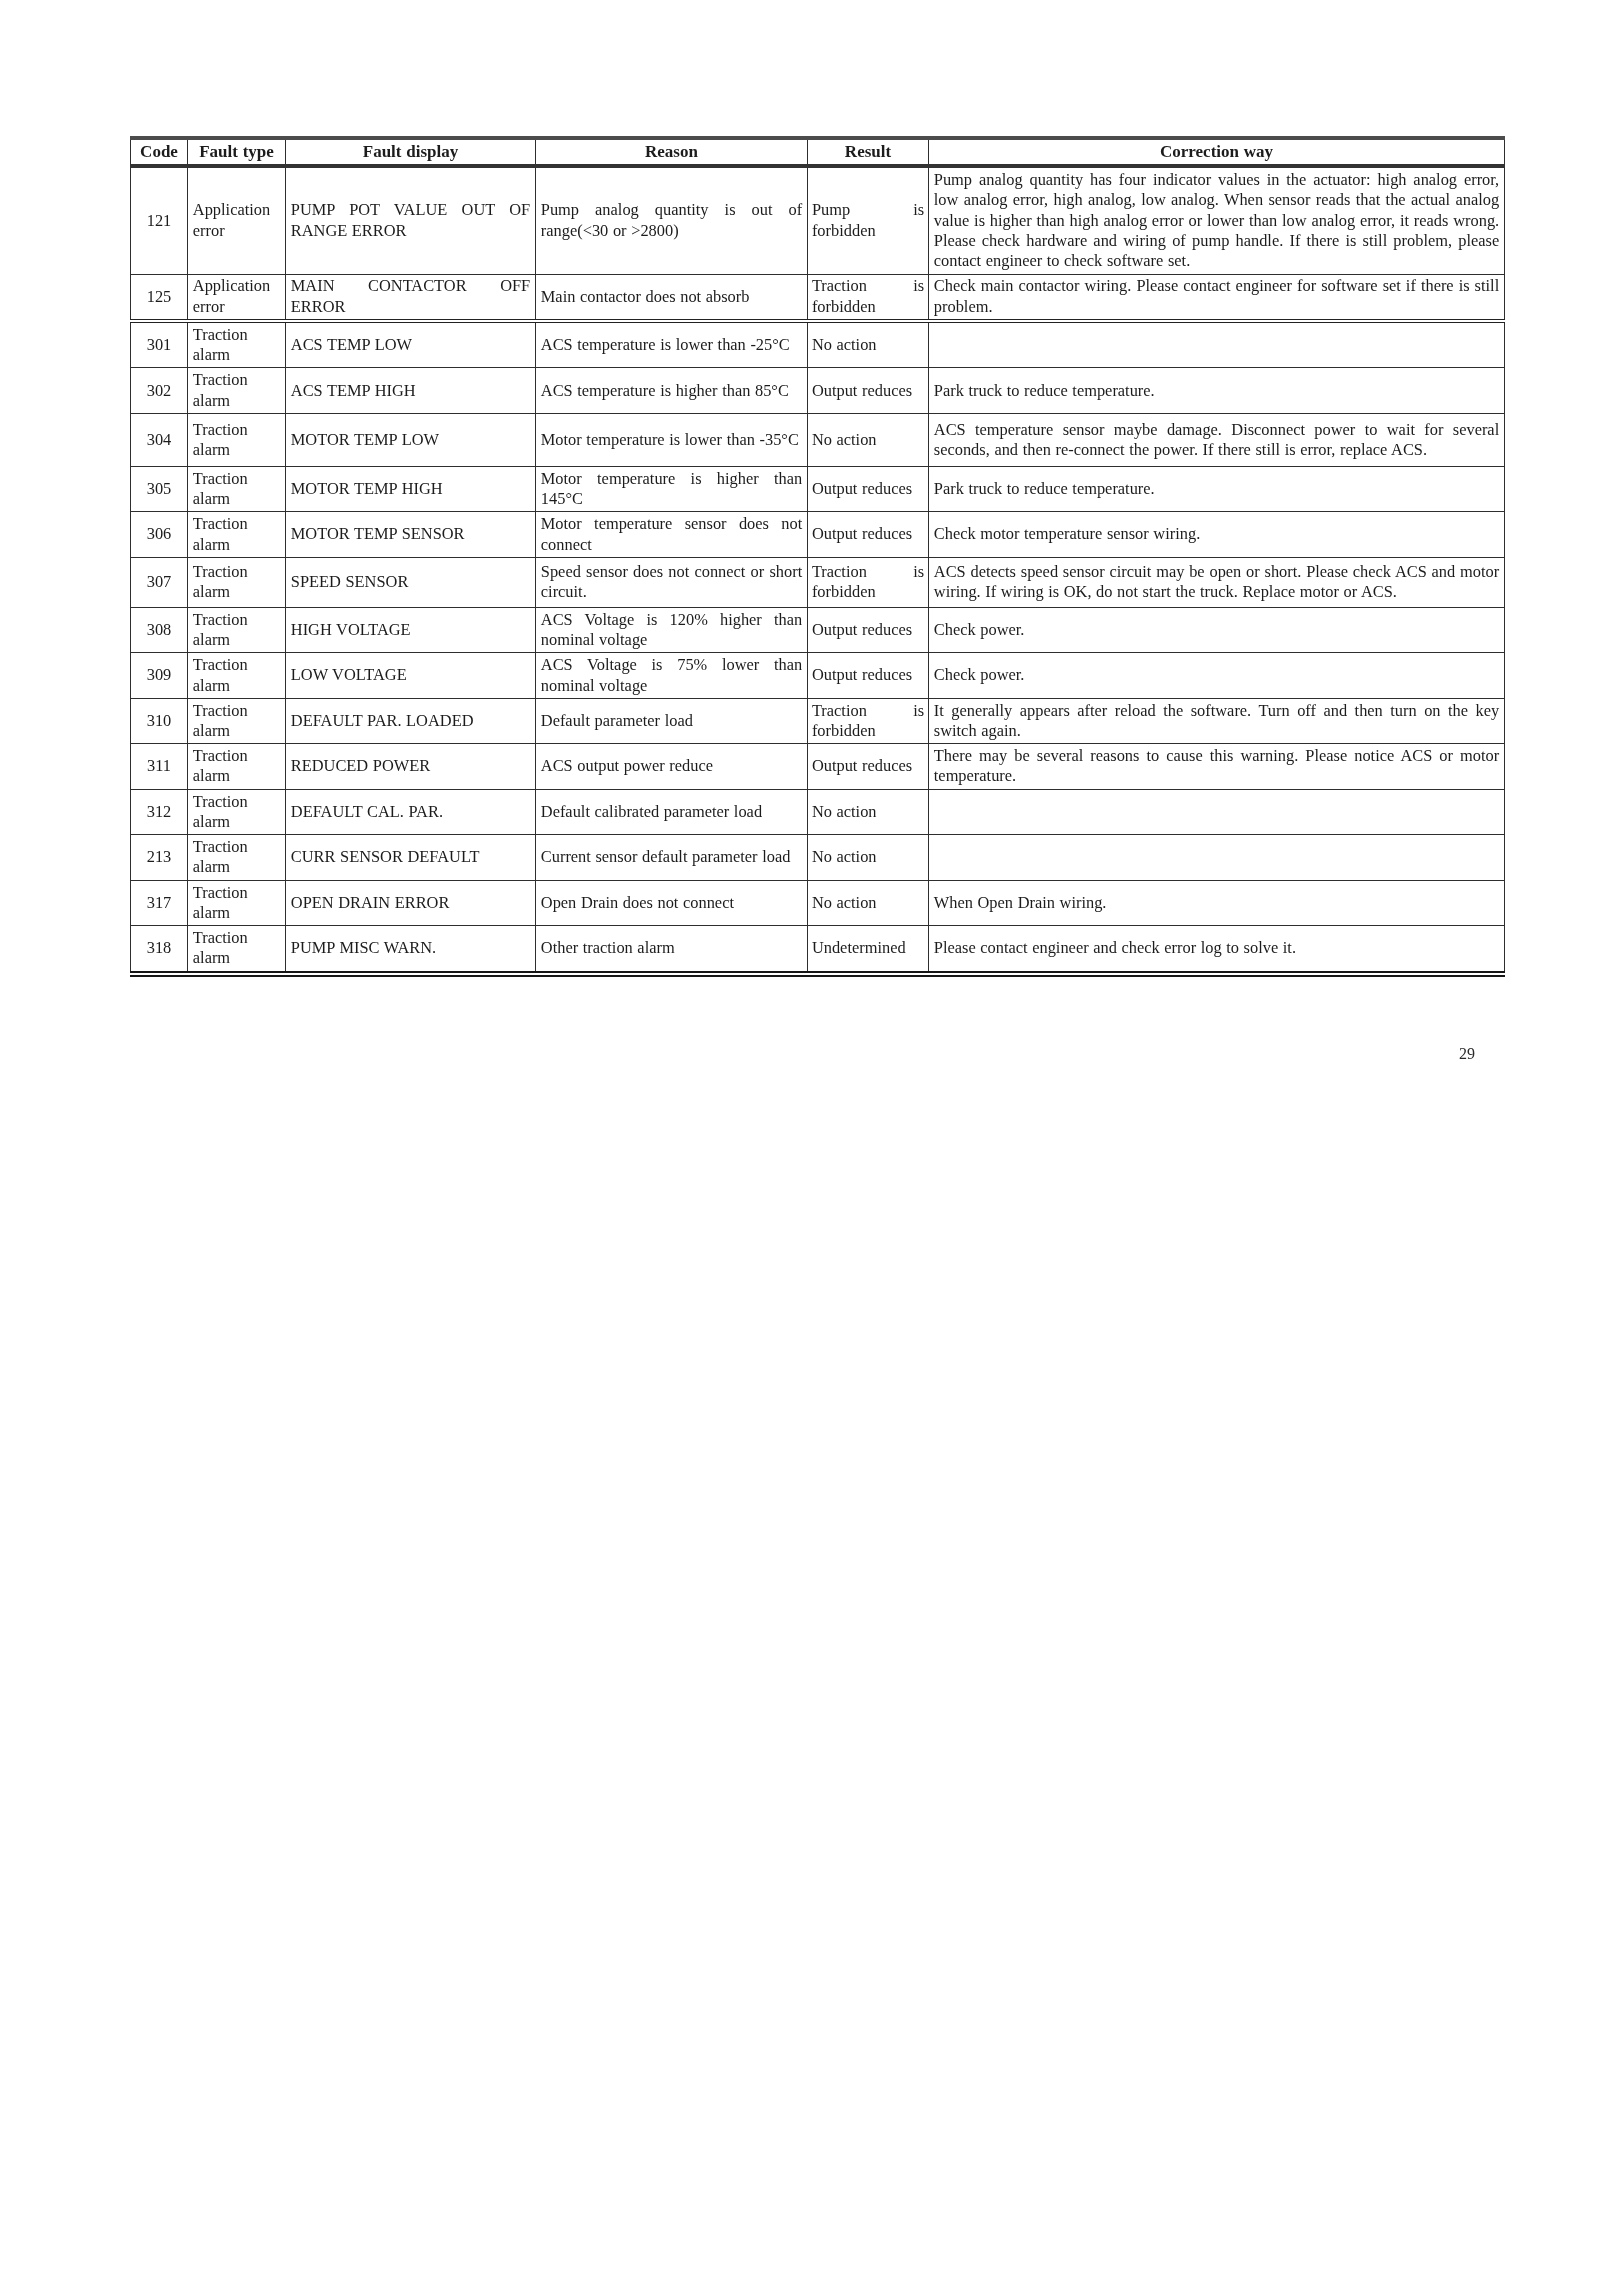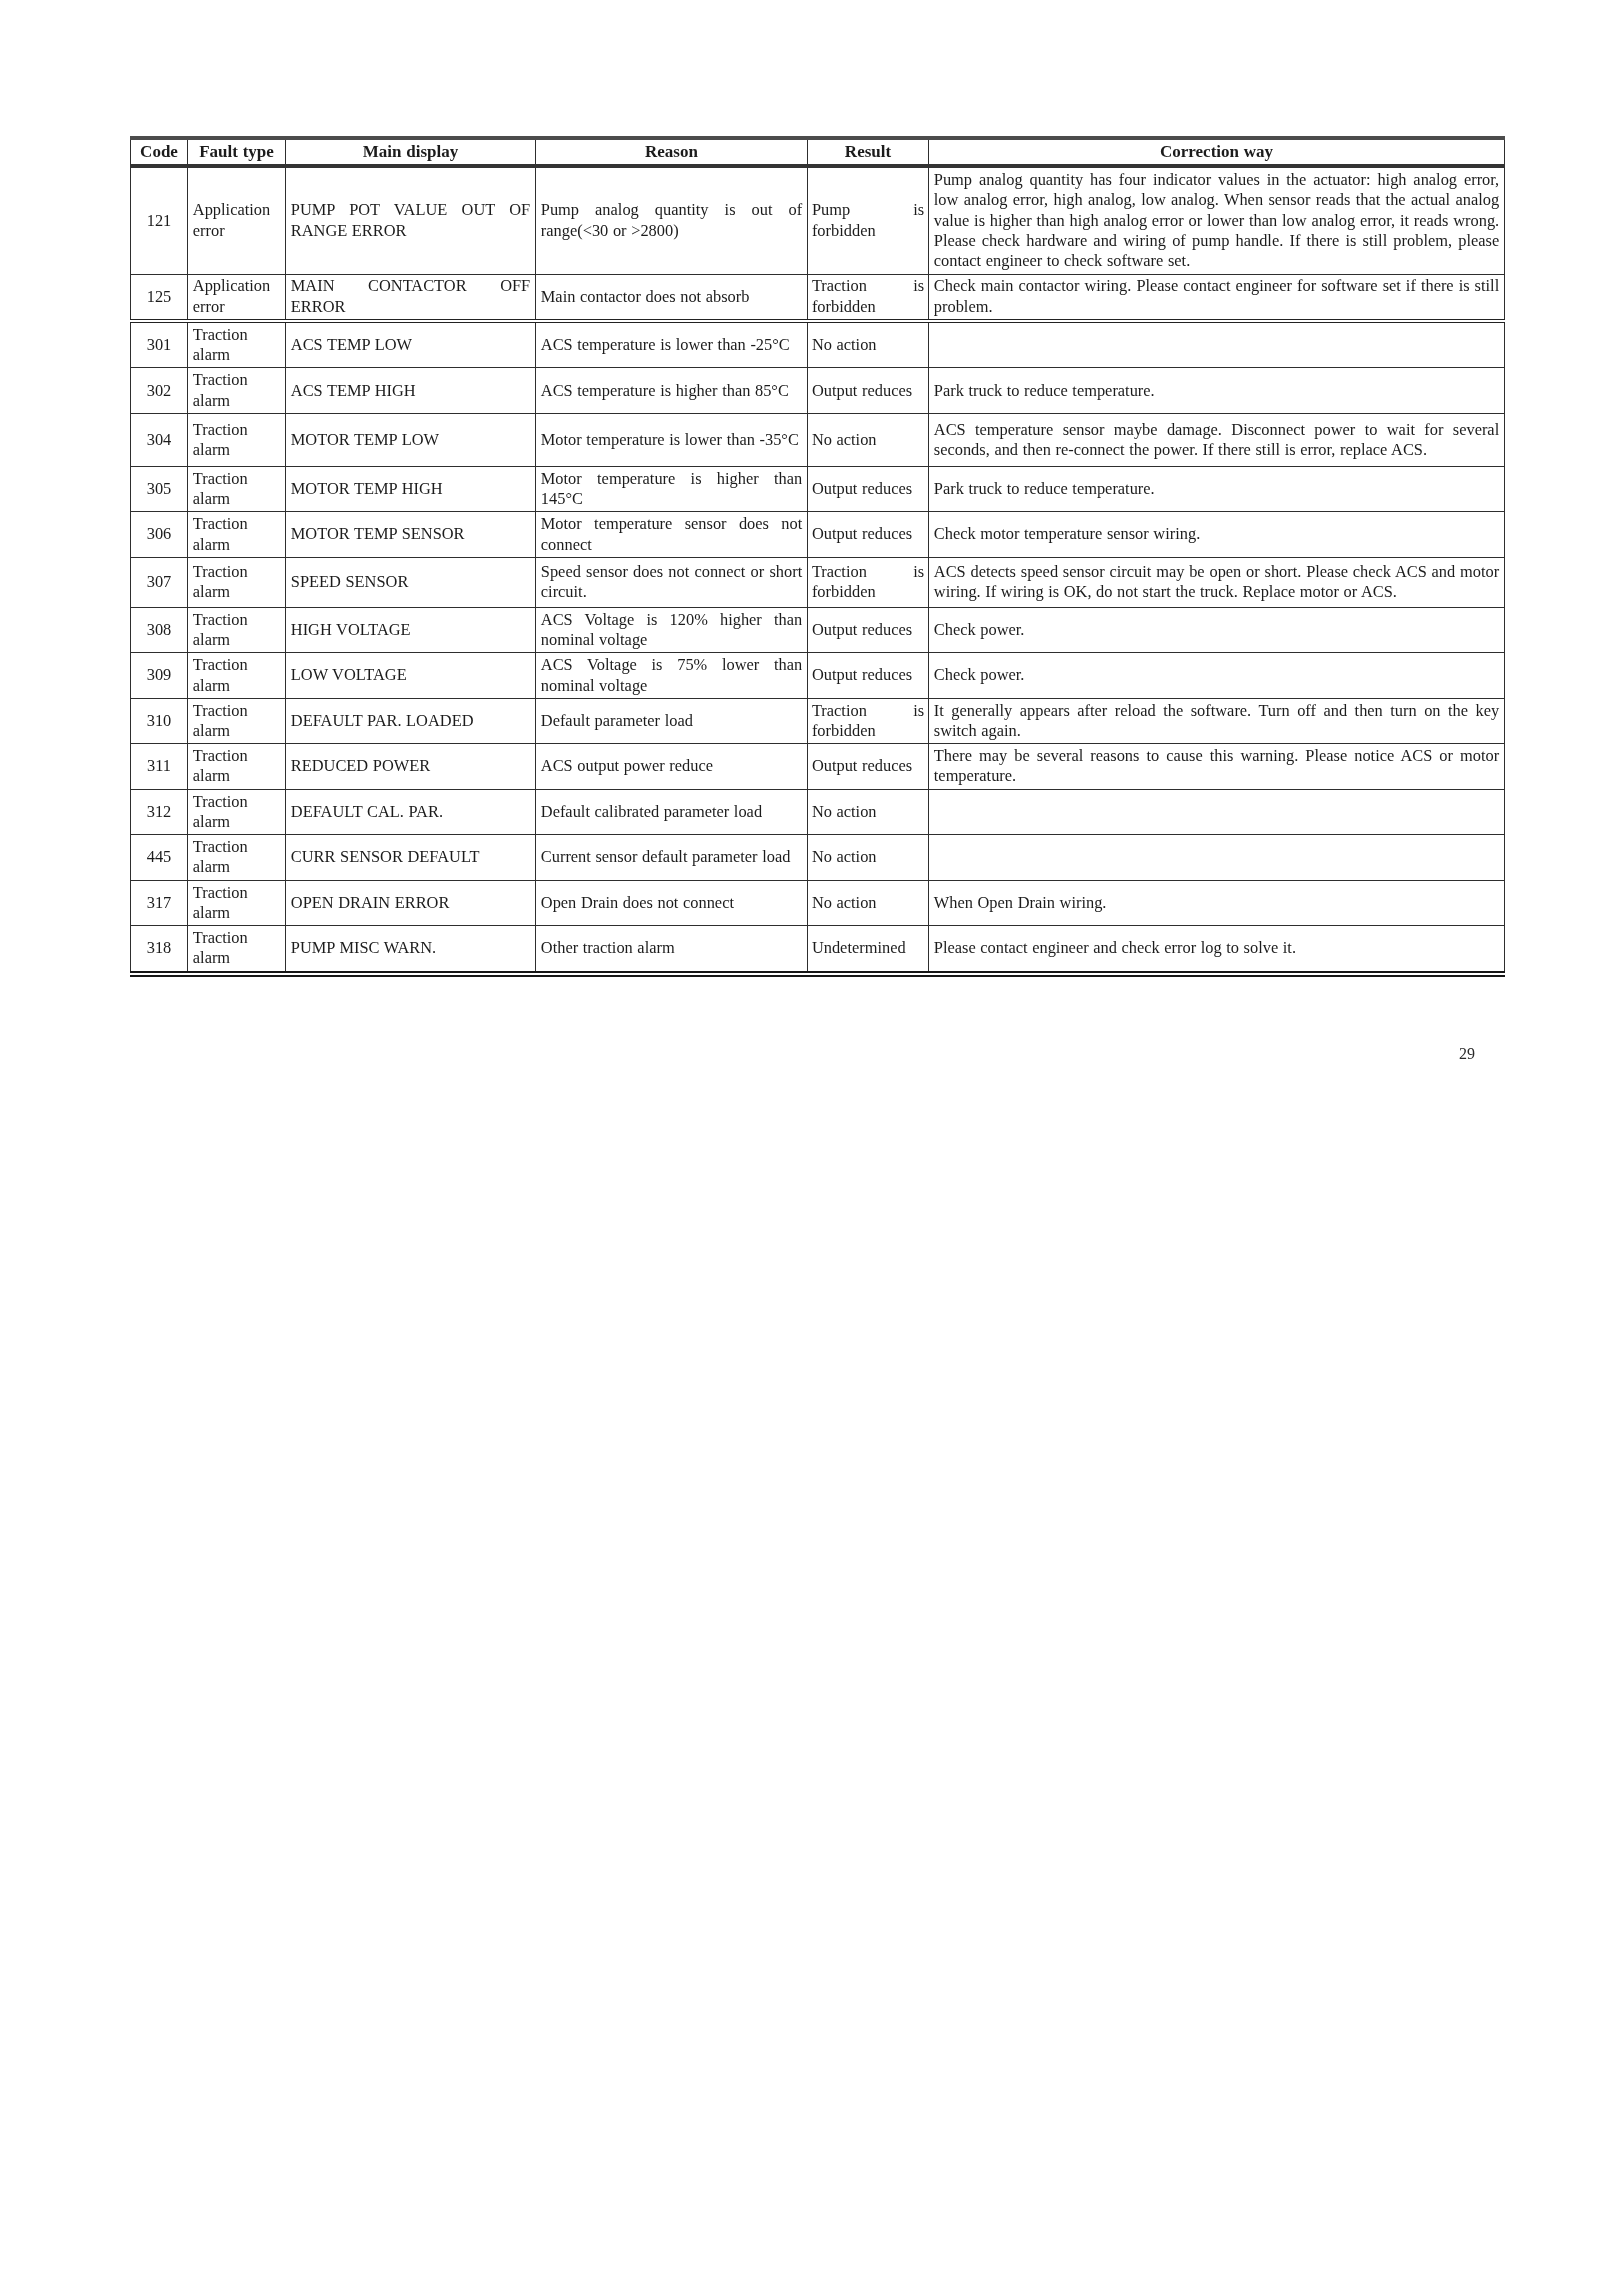--- a/index.html
+++ b/index.html
@@ -68,21 +68,21 @@
       <col style="width:98px">
       <col style="width:250px">
       <col style="width:272px">
       <col style="width:121px">
       <col style="width:576px">
     </colgroup>
     <thead>
       <tr>
         <th>Code</th>
         <th>Fault type</th>
-        <th>Main display</th>
+        <th>Fault display</th>
         <th>Reason</th>
         <th>Result</th>
         <th>Correction way</th>
       </tr>
     </thead>
     <tbody>
         <tr style="height: 107px;">
           <td class="c-code">121</td>
           <td class="c-type">Application error</td>
           <td class="c-display">PUMP POT VALUE OUT OF RANGE ERROR</td>
@@ -180,21 +180,21 @@
         </tr>
         <tr style="height: 42px;">
           <td class="c-code">312</td>
           <td class="c-type">Traction alarm</td>
           <td class="c-display">DEFAULT CAL. PAR.</td>
           <td class="c-reason">Default calibrated parameter load</td>
           <td class="c-result">No action</td>
           <td class="c-corr"></td>
         </tr>
         <tr style="height: 43px;">
-          <td class="c-code">445</td>
+          <td class="c-code">213</td>
           <td class="c-type">Traction alarm</td>
           <td class="c-display">CURR SENSOR DEFAULT</td>
           <td class="c-reason">Current sensor default parameter load</td>
           <td class="c-result">No action</td>
           <td class="c-corr"></td>
         </tr>
         <tr style="height: 41px;">
           <td class="c-code">317</td>
           <td class="c-type">Traction alarm</td>
           <td class="c-display">OPEN DRAIN ERROR</td>

